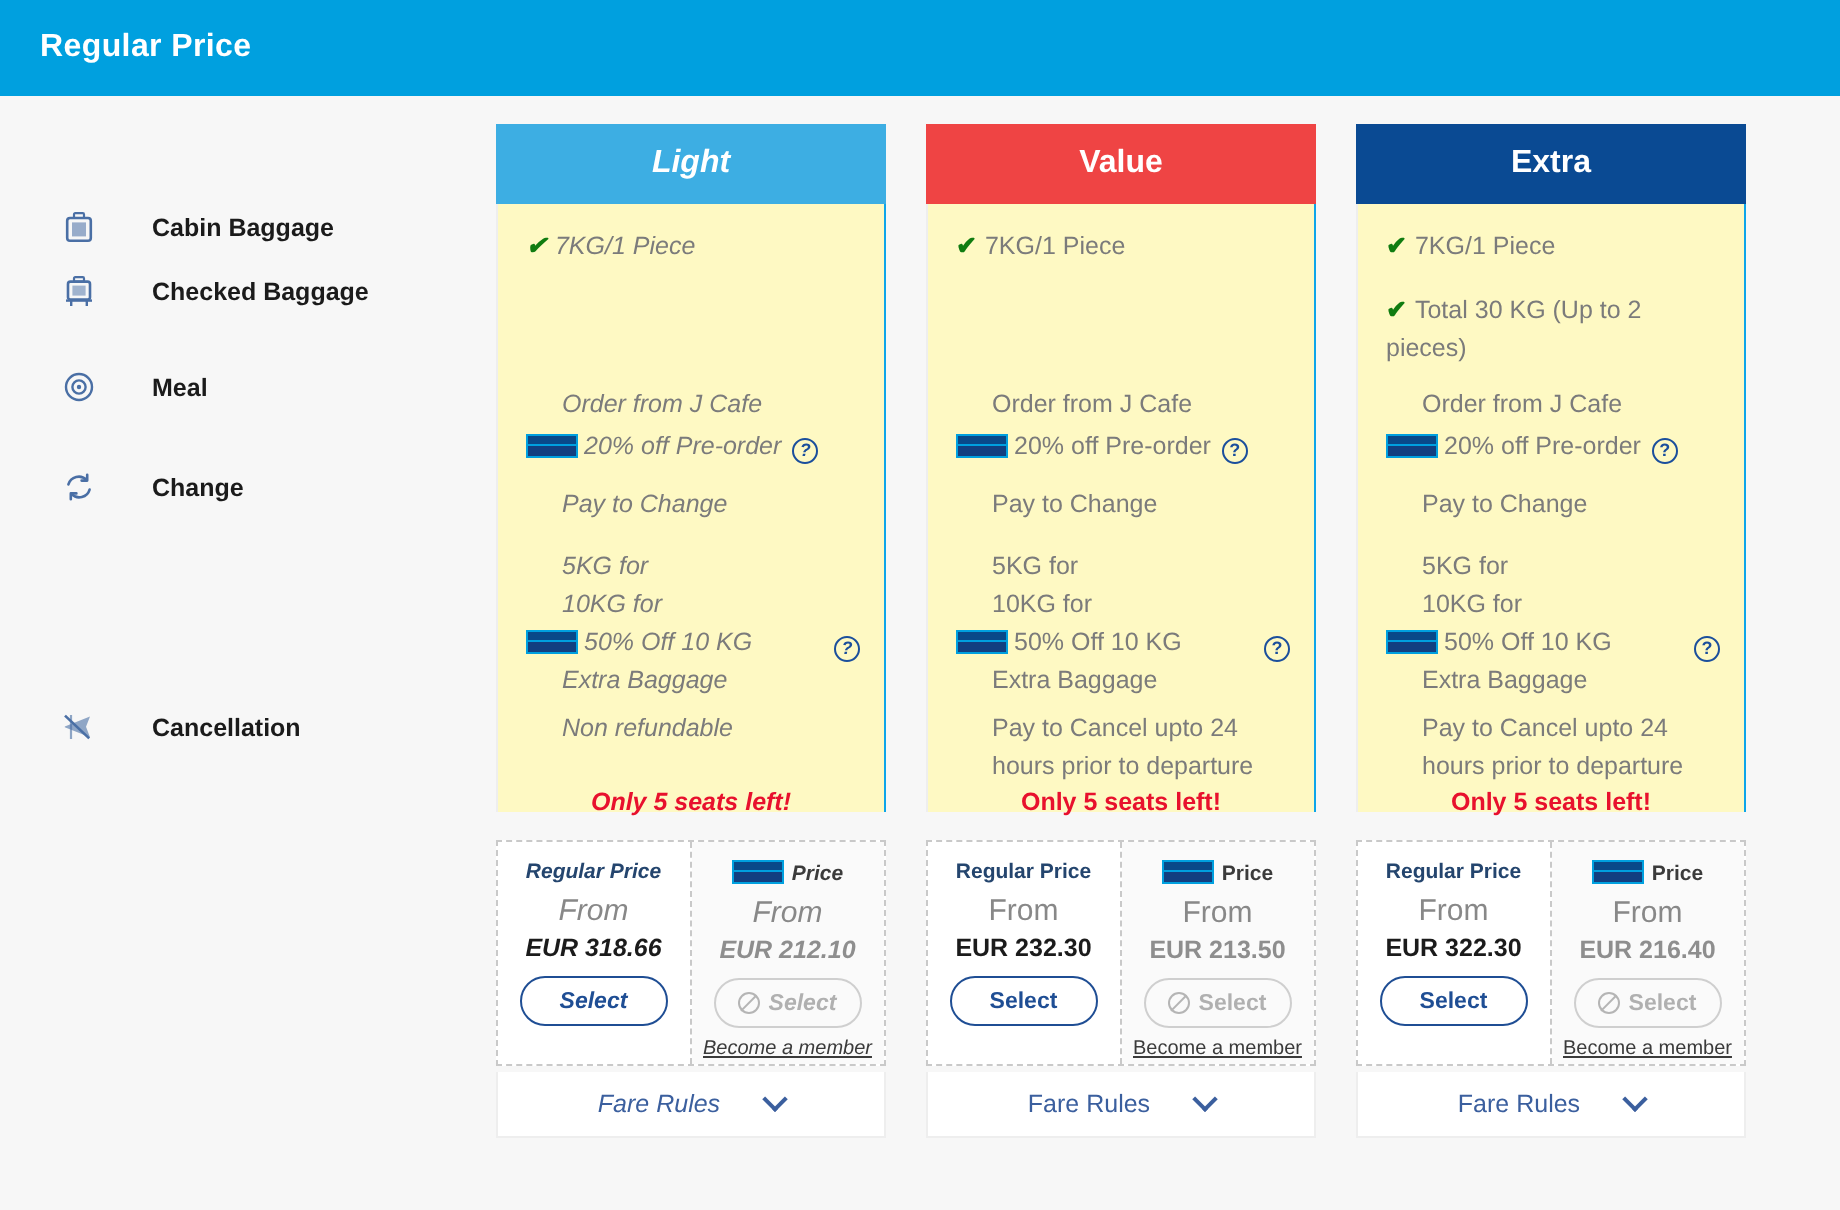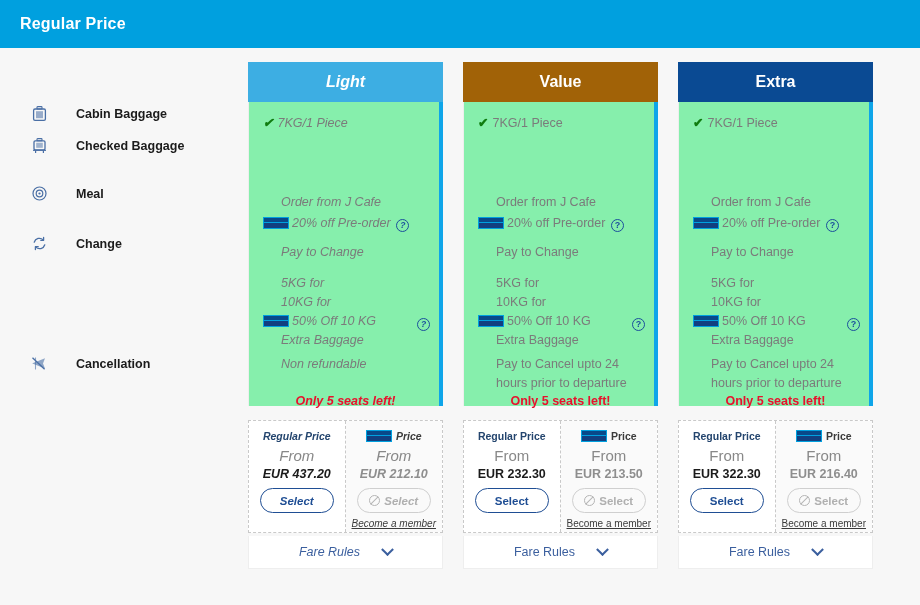--- a/index.html
+++ b/index.html
@@ -44,22 +44,22 @@
 
   
   .col {
     position: absolute; top: 14px; width: 195px;
   }
   .col-head {
     height: 40px; display: flex; align-items: center; justify-content: center;
     color: #fff; font-size: 16px; font-weight: bold;
   }
   .col-body {
-    background: #86efac; border-left: 1px solid #eeeeee;
-    border-right: 4px solid #0ea5e9;
+    background: #fef9c3; border-left: 1px solid #eeeeee;
+    border-right: 1px solid #0ea5e9;
     position: relative; height: 304px;
   }
 
   .feat {
     position: absolute; left: 0; width: 195px; padding: 0 14px 0 14px;
     font-size: 12.5px; color: #7b7b7b; line-height: 19px;
   }
   .feat .tick { color: #107c10; font-weight: bold; margin-right: 4px; font-size: 12.5px; }
   .feat .indent { padding-left: 18px; display: block; }
 
@@ -238,21 +238,21 @@
             </div>
             <div class="feat" style="top:253px">
               <span class="indent">Non refundable</span>
             </div>
           </div>
           <div class="seats">Only 5 seats left!</div>
           <div class="price-wrap">
             <div class="price-half left">
               <div class="p-title">Regular Price</div>
               <div class="p-from">From</div>
-              <div class="p-amt">EUR 437.20</div>
+              <div class="p-amt">EUR 318.66</div>
               <div class="btn-select">
                 <span>Select</span>
               </div>
             </div>
             <div class="price-half right">
               <div class="p-title muted"><span class="badge-sm"></span><span>Price</span></div>
               <div class="p-from">From</div>
               <div class="p-amt grey">EUR 212.10</div>
               <div class="btn-select disabled">
                 <span class="ban-ico"></span>
@@ -260,21 +260,21 @@
               </div>
               <div class="member-link">Become a member</div>
             </div>
           </div>
           <div class="fare-rules">
             <span>Fare Rules</span>
             <span class="chev"></span>
           </div>
         </div>
         <div class="col" style="left: 463px;">
-          <div class="col-head" style="background:#a16207">
+          <div class="col-head" style="background:#ef4444">
             <span>Value</span>
           </div>
           <div class="col-body">
             <div class="feat" style="top:12px"><span class="tick">✔</span><span>7KG/1 Piece</span></div>
             <div class="feat" style="top:91px">
               <span class="indent">Order from J Cafe</span>
               <span style="display:block;margin-top:2px;"><span class="badge"></span><span>20% off Pre-order</span> <span class="qmark">?</span></span>
             </div>
             <div class="feat" style="top:141px">
               <span class="indent">Pay to Change</span>
@@ -314,20 +314,21 @@
             <span>Fare Rules</span>
             <span class="chev"></span>
           </div>
         </div>
         <div class="col" style="left: 678px;">
           <div class="col-head" style="background:#0A4A93">
             <span>Extra</span>
           </div>
           <div class="col-body">
             <div class="feat" style="top:12px"><span class="tick">✔</span><span>7KG/1 Piece</span></div>
+            <div class="feat" style="top:44px"><span class="tick">✔</span><span>Total 30 KG (Up to 2 pieces)</span></div>
             <div class="feat" style="top:91px">
               <span class="indent">Order from J Cafe</span>
               <span style="display:block;margin-top:2px;"><span class="badge"></span><span>20% off Pre-order</span> <span class="qmark">?</span></span>
             </div>
             <div class="feat" style="top:141px">
               <span class="indent">Pay to Change</span>
             </div>
             <div class="feat" style="top:172px">
               <span class="indent">5KG for</span>
               <span class="indent">10KG for</span>

